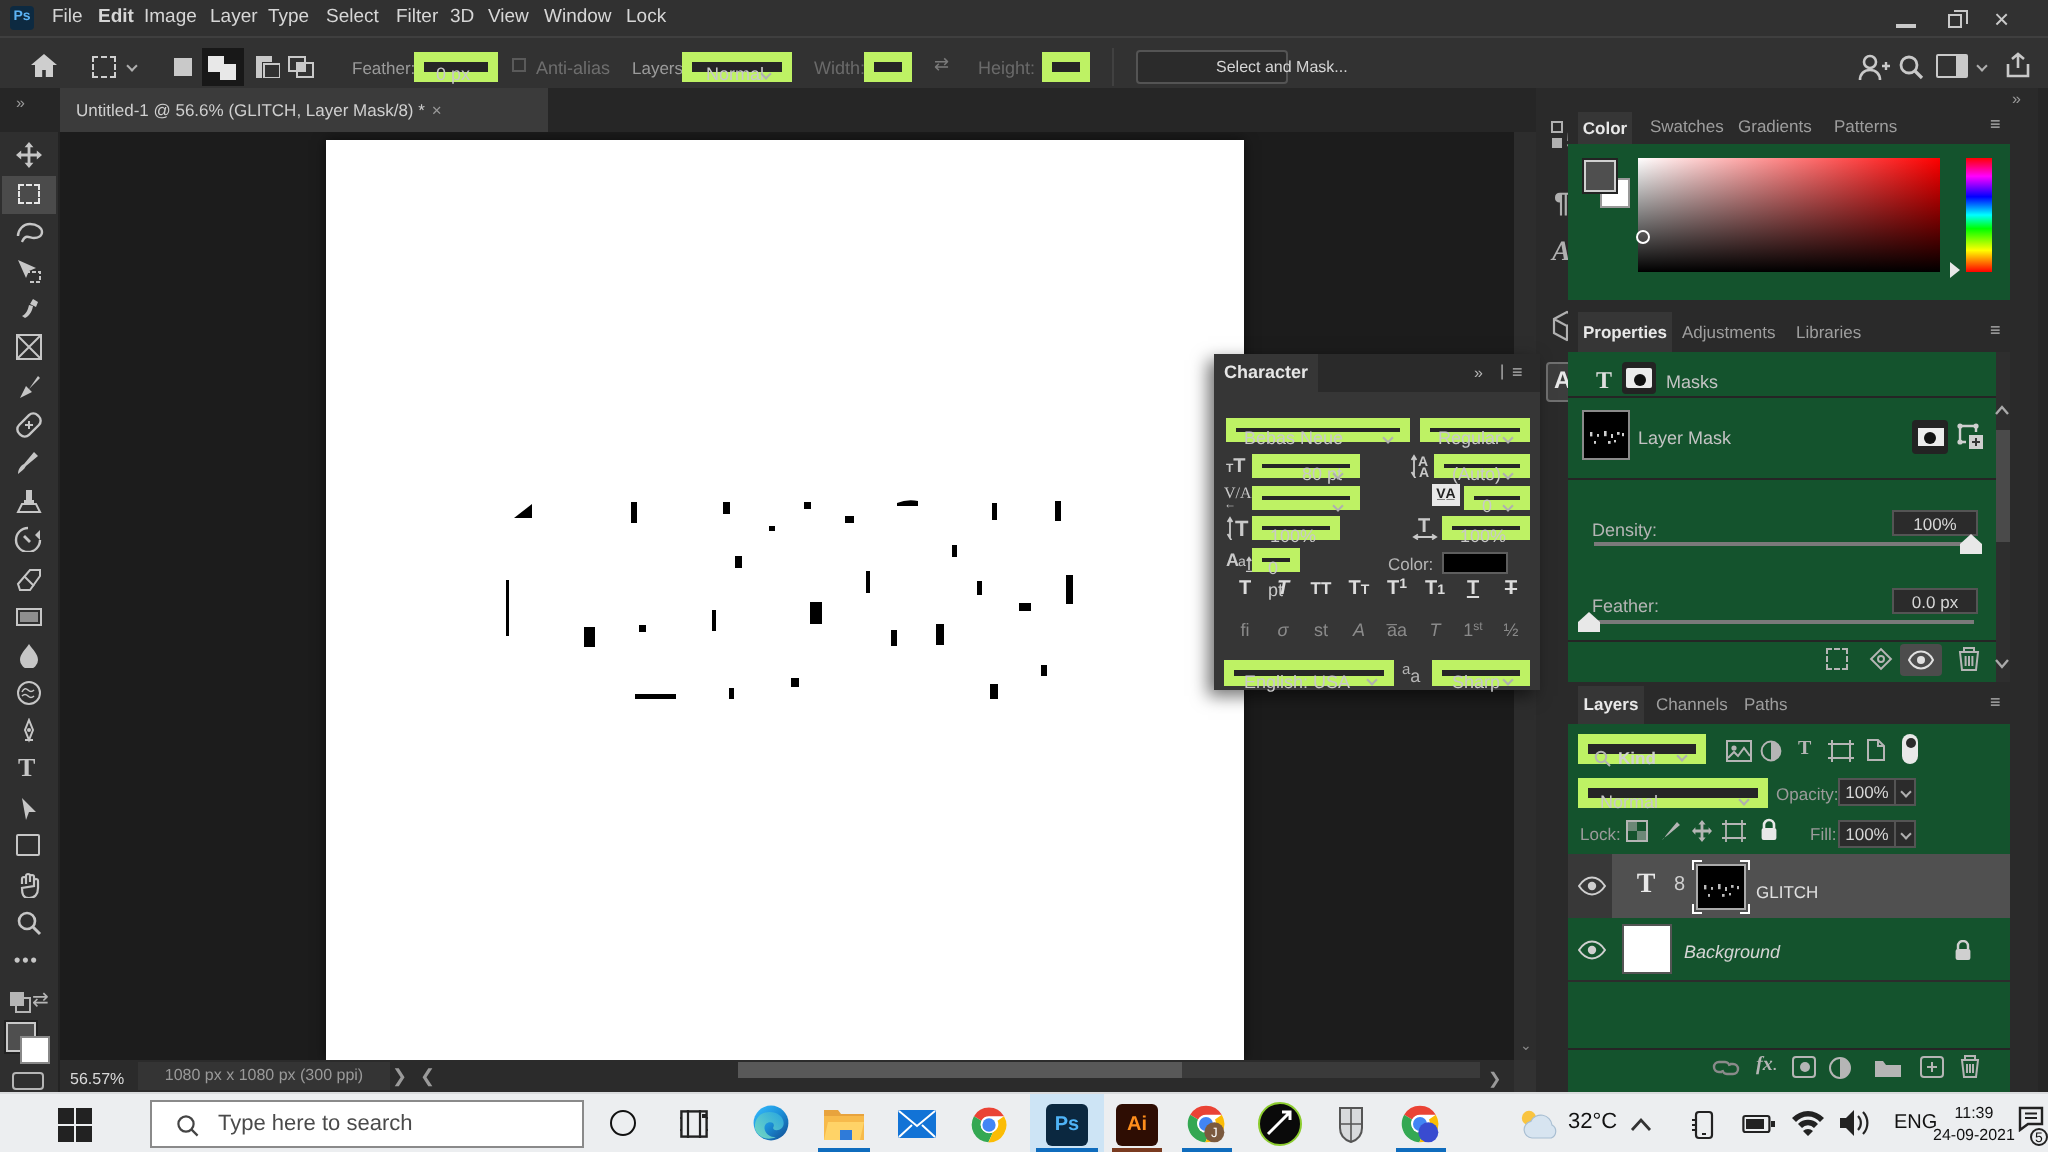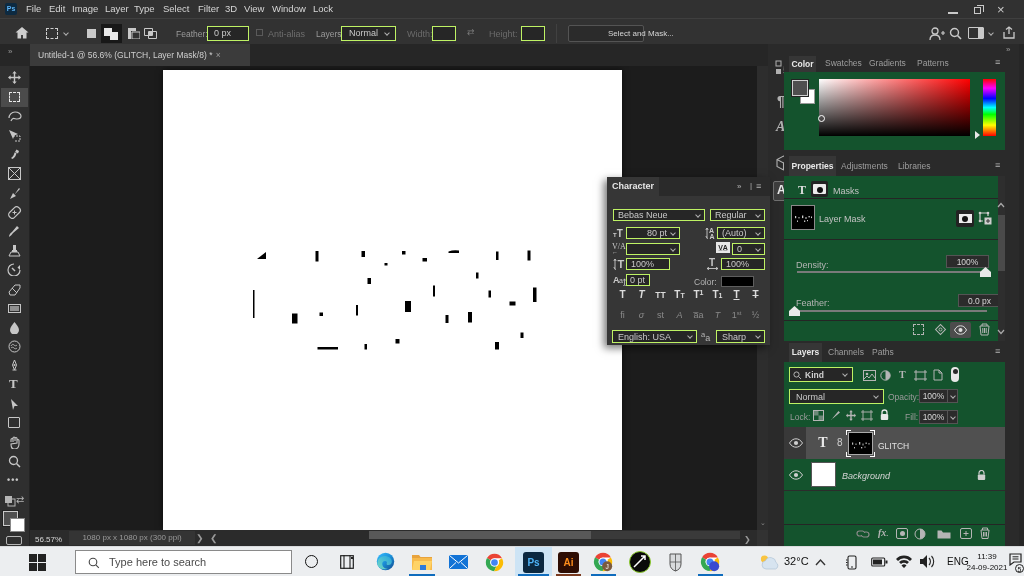--- a/index.html
+++ b/index.html
@@ -1,33 +1,33 @@
 <!DOCTYPE html>
 <html><head><meta charset="utf-8">
 <style>
 *{margin:0;padding:0;box-sizing:border-box;font-family:"Liberation Sans",sans-serif;}
 html,body{width:1024px;height:576px;overflow:hidden;background:#1c1c1c;}
 .ab{position:absolute;}
 #stage{position:relative;width:1024px;height:576px;background:#323232;}
 .mi{color:#d6d6d6;font-size:9.5px;}
 .lbl{color:#9b9b9b;font-size:8.5px;}
-.inp{background:#262626;border:1px solid #bef264;color:#c9c9c9;font-size:9px;}
+.inp{background:#262626;border:5px solid #bef264;color:#c9c9c9;font-size:9px;}
 .box{background:#2b2b2b;border:1px solid #545454;color:#d6d6d6;font-size:8.5px;text-align:center;}
 .ptab{font-size:8.5px;color:#9e9e9e;white-space:nowrap;}
 .ptab.on{color:#e8e8e8;font-weight:bold;background:#363636;}
 .chev{position:absolute;width:4px;height:4px;border-right:1.2px solid #b0b0b0;border-bottom:1.2px solid #b0b0b0;transform:rotate(45deg);}
 svg{display:block;}
 </style></head>
 <body>
 <div id="stage">
 
 <div class="ab" style="left:0;top:0;width:1024px;height:18px;background:#313131;">
   <div class="ab" style="left:5px;top:3px;width:12px;height:12px;background:#0d2a41;border-radius:2px;color:#5cb3f5;font-size:7px;font-weight:bold;text-align:center;line-height:12px;">Ps</div>
   <div class="ab mi" style="left:26px;top:3px;">File</div>
-  <div class="ab mi" style="left:49px;top:3px;">Edit</div>
+  <div class="ab mi" style="left:49px;top:3px;font-weight:bold;">Edit</div>
   <div class="ab mi" style="left:72px;top:3px;">Image</div>
   <div class="ab mi" style="left:105px;top:3px;">Layer</div>
   <div class="ab mi" style="left:134px;top:3px;">Type</div>
   <div class="ab mi" style="left:163px;top:3px;">Select</div>
   <div class="ab mi" style="left:198px;top:3px;">Filter</div>
   <div class="ab mi" style="left:225px;top:3px;">3D</div>
   <div class="ab mi" style="left:244px;top:3px;">View</div>
   <div class="ab mi" style="left:272px;top:3px;">Window</div>
   <div class="ab mi" style="left:313px;top:3px;">Lock</div>
   <div class="ab" style="left:948px;top:12px;width:10px;height:1.5px;background:#c9c9c9;"></div>
@@ -83,21 +83,21 @@
       </div>
   <div class="chev ab" style="left:989px;top:12px;"></div>
   <svg class="ab" style="left:1002px;top:7px;" width="14" height="14" viewBox="0 0 14 14">
         <path d="M2 6v6h10V6" fill="none" stroke="#c9c9c9" stroke-width="1.3"></path>
         <path d="M7 1v7M4 3.5L7 1l3 2.5" fill="none" stroke="#c9c9c9" stroke-width="1.3"></path>
       </svg>
 </div>
 
 <div class="ab" style="left:0;top:44px;width:768px;height:22px;background:#262626;">
   <div class="ab" style="left:8px;top:3px;color:#9a9a9a;font-size:8px;letter-spacing:-1px;">»</div>
-  <div class="ab" style="left:30px;top:0;width:220px;height:22px;background:#3b3b3b;color:#cfcfcf;font-size:8.5px;line-height:22px;padding-left:8px;white-space:nowrap;">Untitled-1 @ 56.6% (GLITCH, Layer Mask/8) * <span style="color:#9a9a9a;margin-left:1px;">×</span></div>
+  <div class="ab" style="left:30px;top:0;width:244px;height:22px;background:#3b3b3b;color:#cfcfcf;font-size:8.5px;line-height:22px;padding-left:8px;white-space:nowrap;">Untitled-1 @ 56.6% (GLITCH, Layer Mask/8) * <span style="color:#9a9a9a;margin-left:1px;">×</span></div>
 </div>
 
 <div class="ab" id="toolbar" style="left:0;top:66px;width:30px;height:464px;background:#2f2f2f;border-right:1px solid #232323;">
   <div class="ab" style="left:1px;top:22px;width:27px;height:19px;background:#4b4b4b;"></div>
   <svg class="ab" style="left:8px;top:5px;" width="13" height="13" viewBox="0 0 13 13">
         <path d="M6.5 0l2.2 2.6H7.2v3.2h3.2V4.3L13 6.5l-2.6 2.2V7.2H7.2v3.2h1.5L6.5 13 4.3 10.4h1.5V7.2H2.6v1.5L0 6.5l2.6-2.2v1.5h3.2V2.6H4.3z" fill="#c6c6c6"></path>
       </svg>
   <div class="ab" style="left:9px;top:26px;width:11px;height:10px;border:1px dashed #e8e8e8;"></div>
   <svg class="ab" style="left:8px;top:44px;" width="14" height="12" viewBox="0 0 14 12">
         <path d="M1 8c0-3 2.5-6 6-6s6 2 6 4-2 3-4 3c-1.5 0-2-.6-3.5-.6S3.5 10 3 11" fill="none" stroke="#c6c6c6" stroke-width="1.2"></path>
@@ -295,21 +295,21 @@
         <path d="M10 8v4M8 10h4" stroke="#363636"></path>
       </svg>
   <div class="ab" style="left:0;top:195px;width:221px;height:1px;background:#252525;"></div>
   <div class="ab" style="left:12px;top:216px;color:#b5b5b5;font-size:9px;">Density:</div>
   <div class="ab box" style="left:162px;top:211px;width:43px;height:13px;line-height:12px;">100%</div>
   <div class="ab" style="left:13px;top:227px;width:190px;height:2px;background:#7a7a7a;"></div>
   <svg class="ab" style="left:196px;top:223px;" width="11" height="10" viewBox="0 0 11 10">
         <path d="M5.5 0L11 5v5H0V5z" fill="#e8e8e8"></path>
       </svg>
   <div class="ab" style="left:12px;top:254px;color:#b5b5b5;font-size:9px;">Feather:</div>
-  <div class="ab box" style="left:162px;top:250px;width:43px;height:13px;line-height:12px;margin-left:12px;">0.0 px</div>
+  <div class="ab box" style="left:162px;top:250px;width:43px;height:13px;line-height:12px;">0.0 px</div>
   <div class="ab" style="left:13px;top:266px;width:190px;height:2px;background:#7a7a7a;"></div>
   <svg class="ab" style="left:5px;top:262px;" width="11" height="10" viewBox="0 0 11 10">
         <path d="M5.5 0L11 5v5H0V5z" fill="#e8e8e8"></path>
       </svg>
   <div class="ab" style="left:0;top:276px;width:221px;height:1px;background:#252525;"></div>
   <div class="ab" style="left:129px;top:280px;width:11px;height:11px;border:1px dashed #b5b5b5;"></div>
   <svg class="ab" style="left:150px;top:279px;" width="13" height="13" viewBox="0 0 13 13">
         <rect x="3" y="3" width="7" height="7" transform="rotate(45 6.5 6.5)" fill="none" stroke="#b5b5b5"></rect>
         <circle cx="6.5" cy="6.5" r="1.5" fill="none" stroke="#b5b5b5"></circle>
       </svg>

